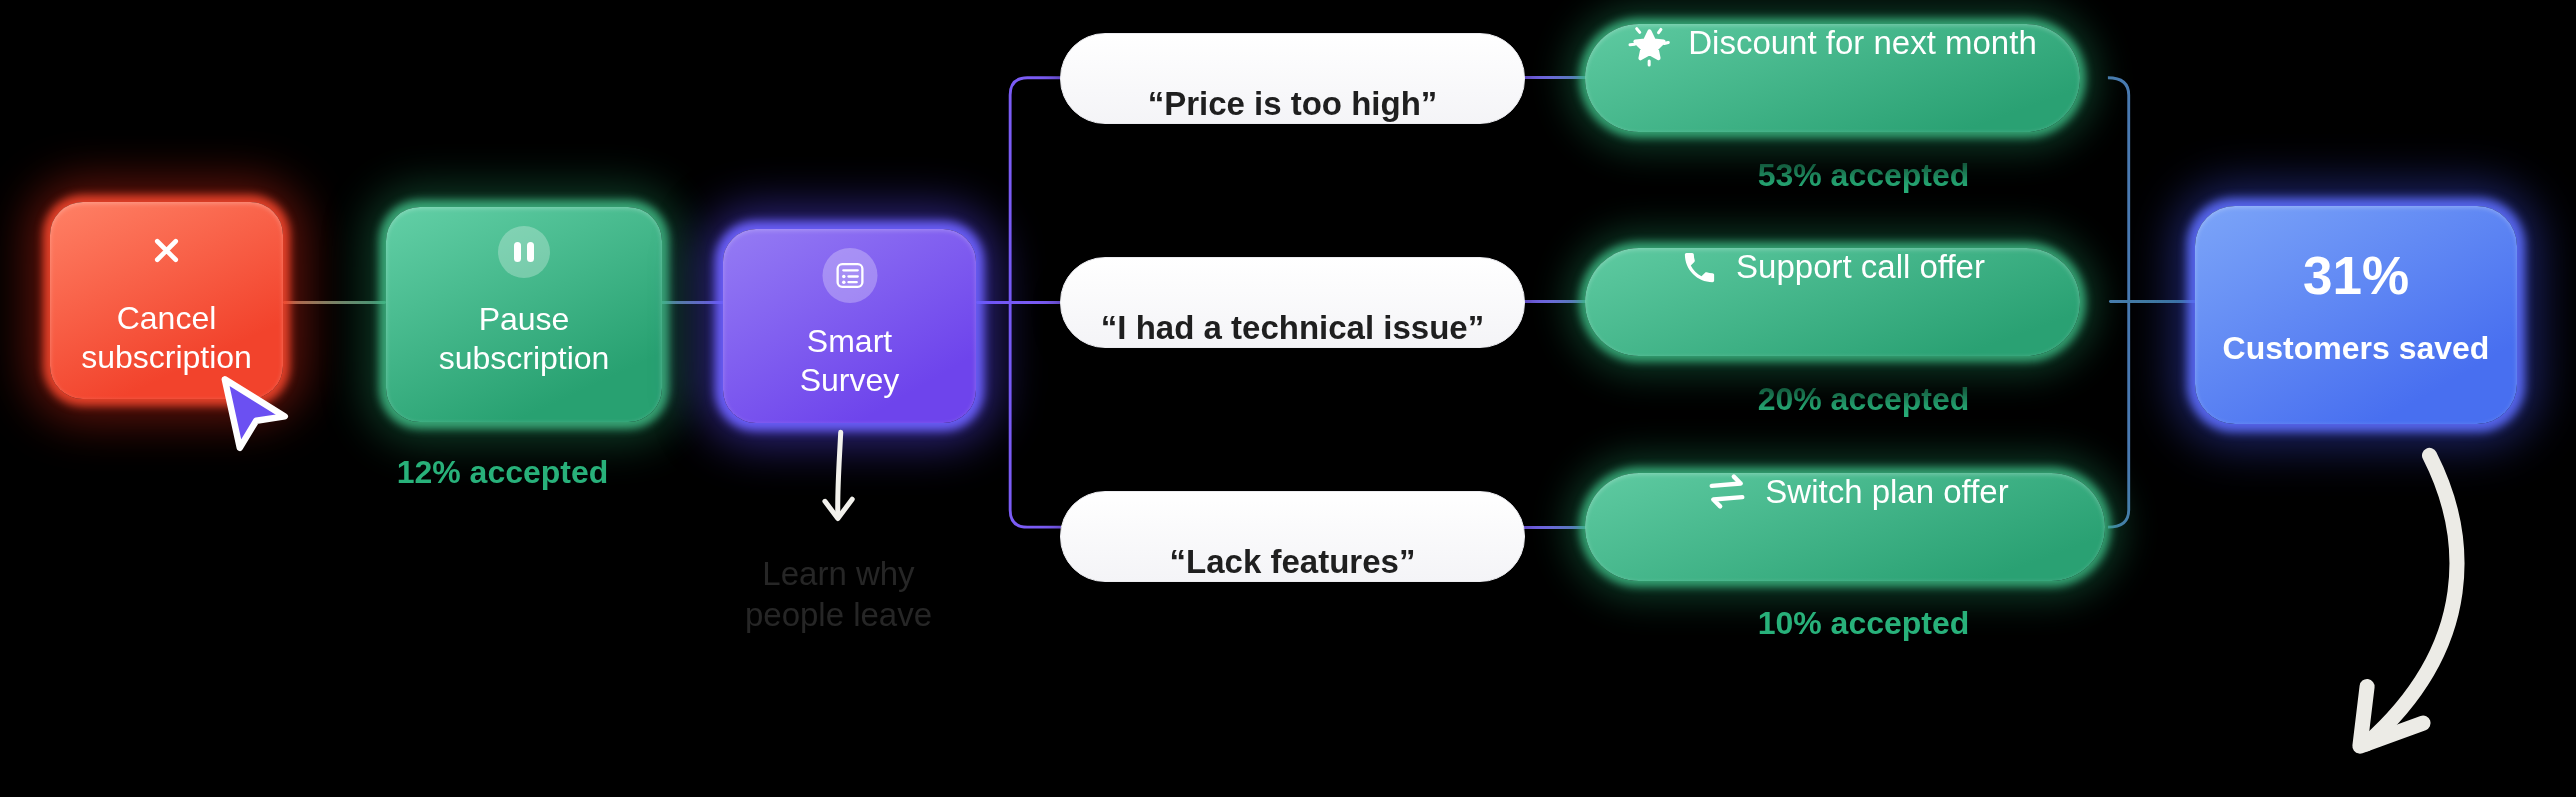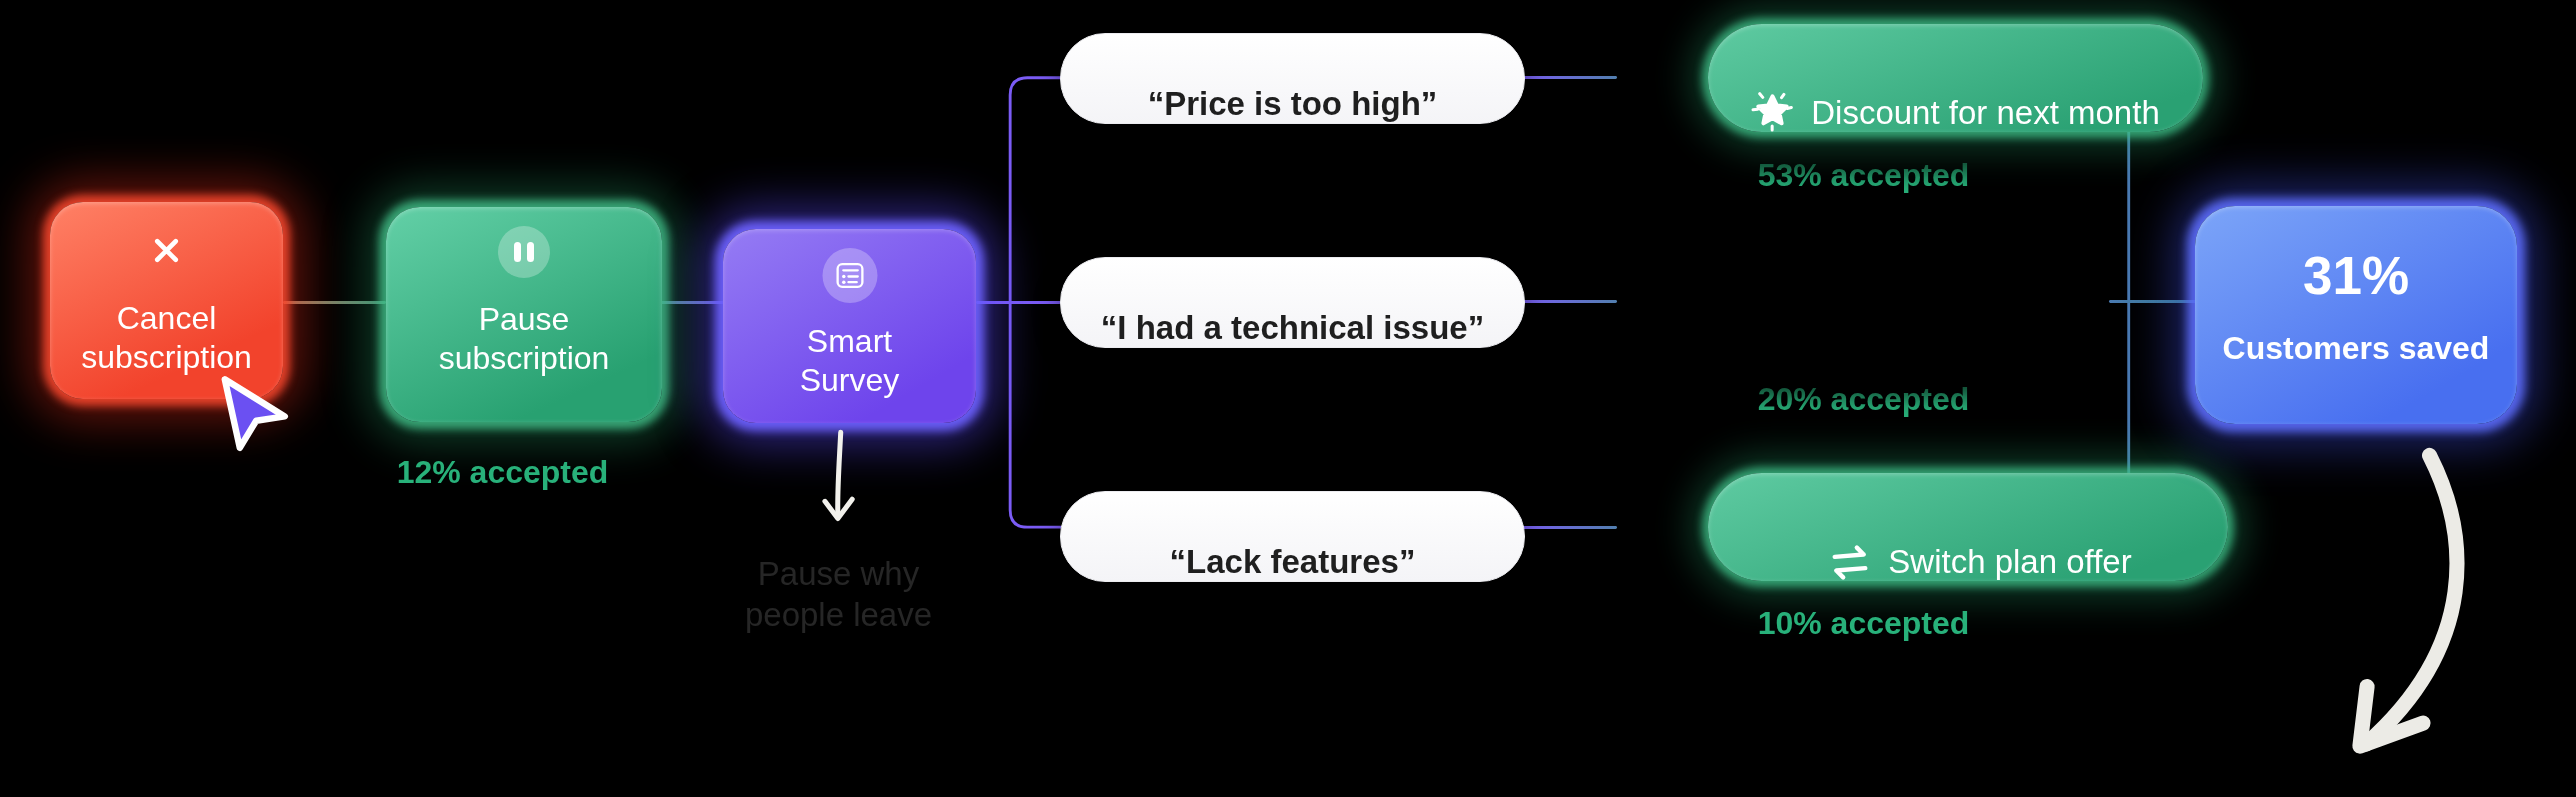--- a/index.html
+++ b/index.html
@@ -21,24 +21,24 @@
   .node-label{position:absolute;left:0;width:100%;text-align:center;
     font-size:32px;line-height:39px;font-weight:500;color:#fff;}
   .icon-circle{position:absolute;left:50%;transform:translateX(-50%);
     background:rgba(255,255,255,.27);border-radius:50%;display:flex;align-items:center;justify-content:center;}
   
   .reason{position:absolute;left:1060px;width:463px;height:89px;border-radius:45px;
     background:linear-gradient(180deg,#ffffff 0%,#f4f4f7 100%);border:1.4px solid #ececf0;
     box-shadow:0 11.5px 24.4px rgba(0,0,0,.55);display:flex;align-items:flex-end;justify-content:center;
     font-size:33px;font-weight:700;color:#1f1f1f;}
   
-  .offer{position:absolute;left:1708px;width:495px;height:108px;border-radius:54px;
+  .offer{position:absolute;left:1585px;width:495px;height:108px;border-radius:54px;
     background:linear-gradient(160deg,#5fcba2 0%,#2aa173 85%);
     box-shadow:0 0 8.6px 5.7px rgba(62,190,135,.8),0 0 37px 17px rgba(40,165,110,.36),inset 0 1.4px 5.7px rgba(255,255,255,.28);
-    display:flex;align-items:flex-end;justify-content:center;gap:17px;
+    display:flex;align-items:flex-start;justify-content:center;gap:17px;
     color:#fff;font-size:33px;font-weight:500;}
   .stat{position:absolute;width:431px;text-align:center;font-size:32px;font-weight:700;color:#29b27b;}
   .echo{position:absolute;left:1641px;width:445px;height:69px;border-radius:43px;
     background:rgba(0,0,0,.72);filter:blur(11.5px);}
   .annotation{position:absolute;left:695px;top:553px;width:287px;text-align:center;
     font-size:33px;line-height:41px;font-weight:500;color:#262626;}
   .result-value{position:absolute;left:0;width:100%;text-align:center;font-size:53px;line-height:60px;font-weight:700;}
   .result-label{position:absolute;left:0;width:100%;text-align:center;font-size:32px;line-height:39px;font-weight:700;}
   svg{display:block;}
 </style>
@@ -98,40 +98,49 @@
         <path d="M29,45 H45" stroke="#fff" stroke-width="4.5" stroke-linecap="round" fill="none"></path>
       </svg>
     </div>
     <div class="node-label" style="top:93px;">
       <div>Smart</div>
       <div>Survey</div>
     </div>
   </div>
 
   <div class="annotation">
-    <div>Pause why</div>
+    <div>Learn why</div>
     <div>people leave</div>
   </div>
 
   <div class="reason" style="top:33px;">
     <span>“Price is too high”</span>
   </div>
   <div class="reason" style="top:257px;">
     <span>“I had a technical issue”</span>
   </div>
   <div class="reason" style="top:482px;margin-top:9px;">
     <span>“Lack features”</span>
   </div>
 
   <div class="offer" style="top:24px;">
     <svg width="43" height="43" viewBox="0 0 64 64">
       <path d="M32,11 L38.5,24.5 L53,26 L42.5,36.5 L45.5,51 L32,43.5 L18.5,51 L21.5,36.5 L11,26 L25.5,24.5 Z" fill="#fff" stroke="#fff" stroke-width="6" stroke-linejoin="round"></path>
       <path d="M13,7 L17.5,12.5 M49,8 L45.5,13 M3,31 L10,30 M54,29 L60,27.5 M31.5,55 L31.5,61" stroke="#fff" stroke-width="4.5" stroke-linecap="round" fill="none"></path>
     </svg>
     <span>Discount for next month</span>
+  </div>
+  <div class="offer" style="top:248px;">
+    <svg width="39" height="39" viewBox="0 0 24 24">
+      <path d="M6.62,10.79c1.44,2.83,3.76,5.15,6.59,6.59l2.2-2.2c0.27-0.27,0.67-0.36,1.02-0.24
+               c1.12,0.37,2.33,0.57,3.57,0.57c0.55,0,1,0.45,1,1V20c0,0.55-0.45,1-1,1
+               C10.61,21,3,13.39,3,4c0-0.55,0.45-1,1-1h3.5c0.55,0,1,0.45,1,1c0,1.25,0.2,2.45,0.57,3.57
+               c0.11,0.35,0.03,0.74-0.25,1.02L6.62,10.79z" fill="#fff"></path>
+    </svg>
+    <span>Support call offer</span>
   </div>
   <div class="offer" style="top:473px;padding-left:25px;">
     <svg width="42" height="37" viewBox="0 0 52 46">
       <path d="M7,16 L43,13 M34.5,4.5 L43,13 M45,30 L9,33 M17.5,41.5 L9,33" stroke="#fff" stroke-width="5.5" stroke-linecap="round" stroke-linejoin="round" fill="none"></path>
     </svg>
     <span>Switch plan offer</span>
   </div>
 
   <div class="node node-blue" style="left:2195px;top:206px;width:322px;height:218px;">
     <div class="result-value" style="top:40px;">31%</div>

